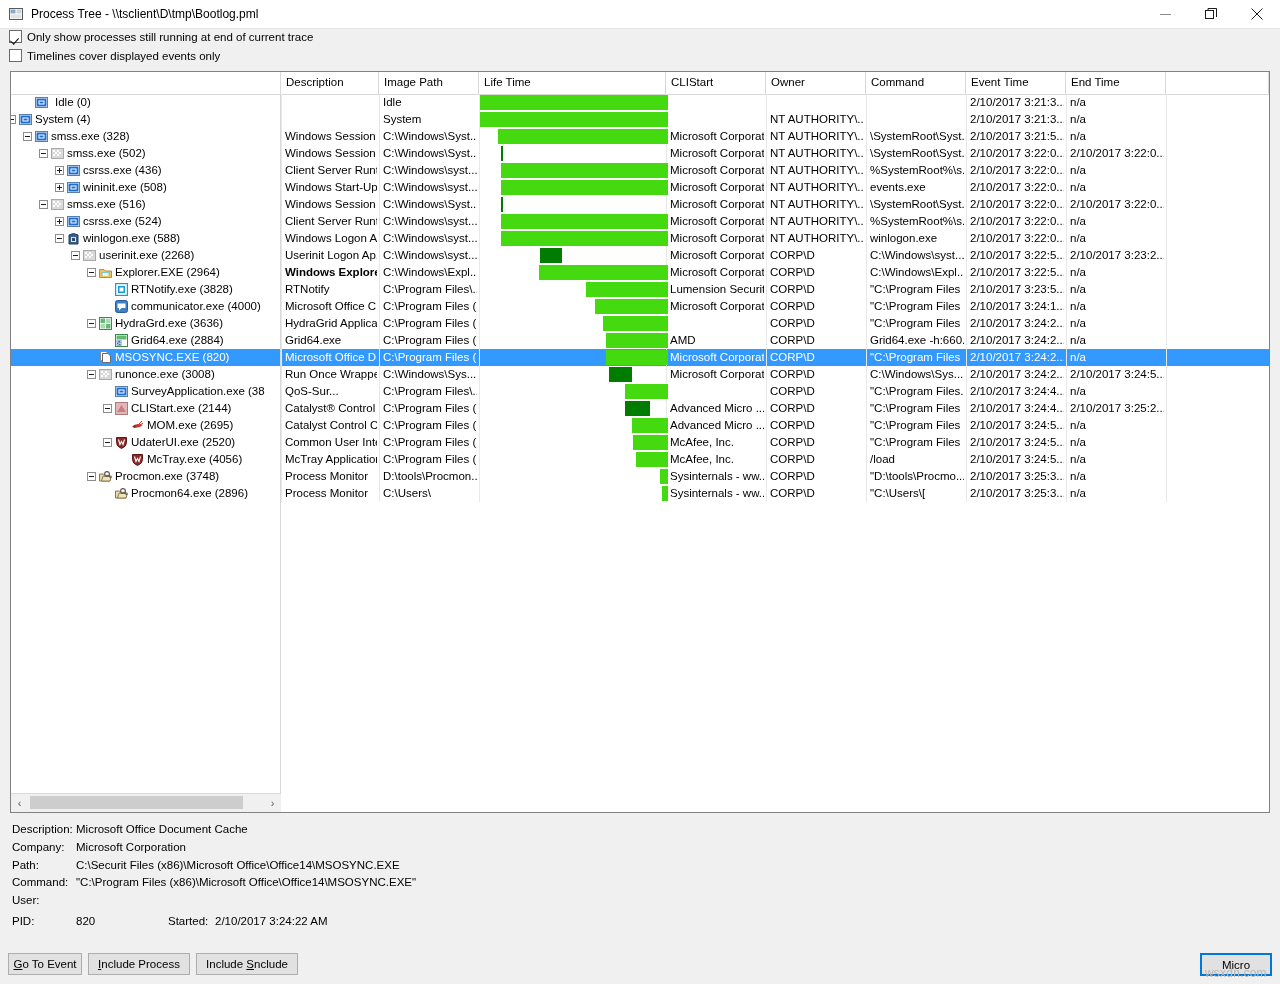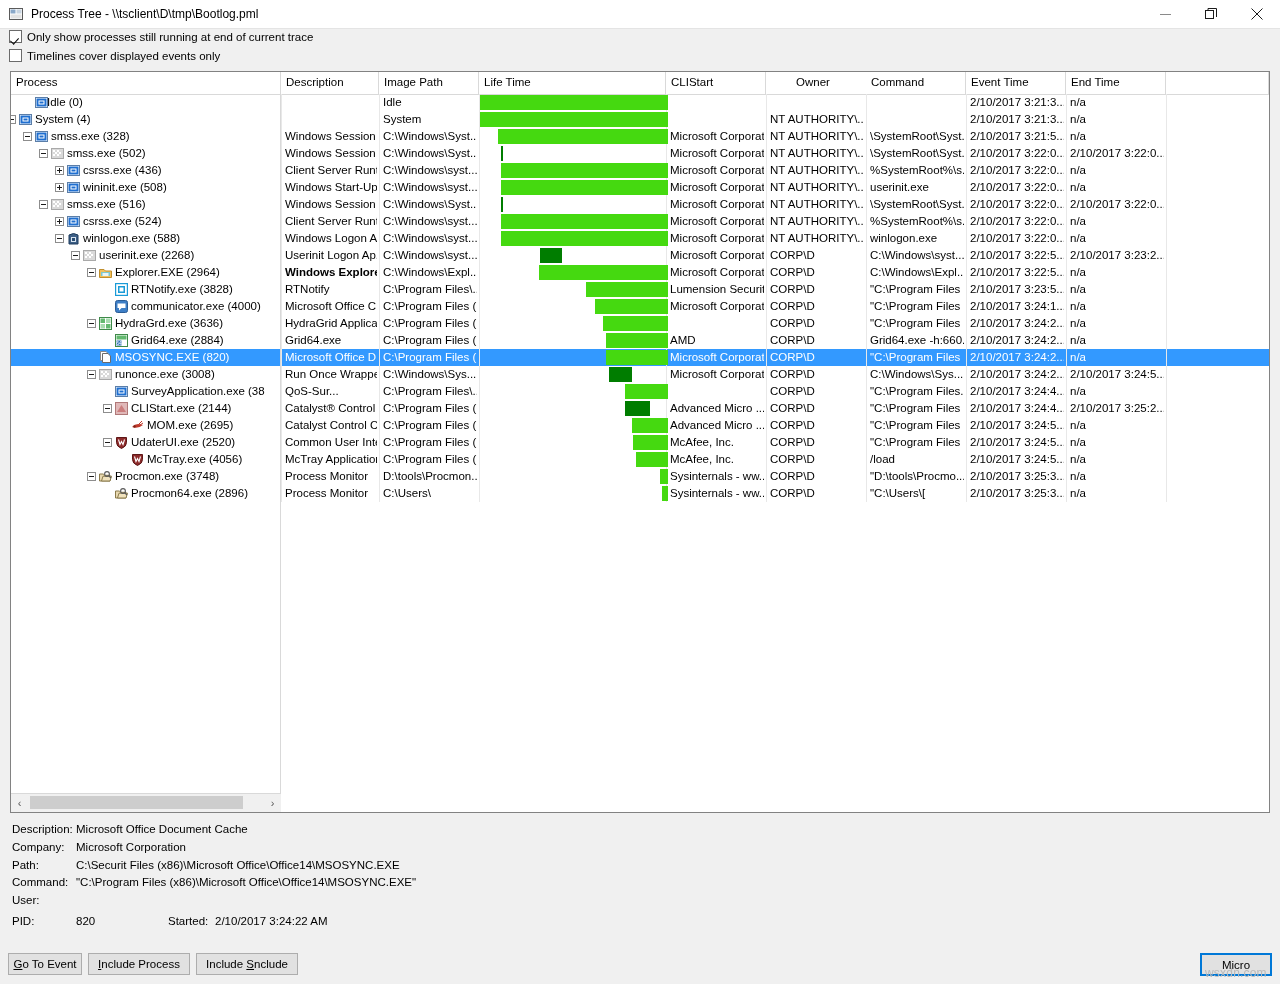--- a/index.html
+++ b/index.html
@@ -173,26 +173,25 @@
   <span class="cbx checked"></span>
   <span class="optlbl">Only show processes still running at end of current trace</span>
 </div>
 <div class="optrow" id="opt2">
   <span class="cbx"></span>
   <span class="optlbl">Timelines cover displayed events only</span>
 </div>
 
 <div id="treepanel">
   <div id="hdr">
-      <div class="hcell" style="left: 0px; width: 270px;">Process</div>
       <div class="hcell" style="left: 270px; width: 98px;">Description</div>
       <div class="hcell" style="left: 368px; width: 100px;">Image Path</div>
       <div class="hcell" style="left: 468px; width: 187px;">Life Time</div>
       <div class="hcell" style="left: 655px; width: 100px;">CLIStart</div>
-      <div class="hcell" style="left: 780px; width: 100px;">Owner</div>
+      <div class="hcell" style="left: 755px; width: 100px;">Owner</div>
       <div class="hcell" style="left: 855px; width: 100px;">Command</div>
       <div class="hcell" style="left: 955px; width: 100px;">Event Time</div>
       <div class="hcell" style="left: 1055px; width: 100px;">End Time</div>
       <div class="hcell" style="left: 1155px; width: 103px;"></div>
     </div>
   <div id="rows">
       <div class="row">
         <div class="gridline" style="left: 270px;"></div>
         <div class="gridline" style="left: 368px;"></div>
         <div class="gridline" style="left: 468px;"></div>
@@ -201,21 +200,21 @@
         <div class="gridline" style="left: 855px;"></div>
         <div class="gridline" style="left: 955px;"></div>
         <div class="gridline" style="left: 1055px;"></div>
         <div class="gridline" style="left: 1155px;"></div>
         <span class="picon" style="left: 24px;"><svg width="13" height="13" viewBox="0 0 13 13">
             <rect x="0.5" y="1.5" width="12" height="10" fill="#fff" stroke="#5b7ea8"></rect>
             <rect x="1.5" y="2.5" width="10" height="8" fill="#1f6fd0"></rect>
             <rect x="3.5" y="4.5" width="6" height="4" fill="#ffffff"></rect>
             <rect x="4.5" y="5.5" width="4" height="2" fill="#1f6fd0"></rect>
           </svg></span>
-        <span class="pname" style="left: 36px;">Idle (0)</span>
+        <span class="pname" style="left: 44px;">Idle (0)</span>
         <div class="cell" style="left: 274px; width: 92px;"></div>
         <div class="cell" style="left: 372px; width: 94px;">Idle</div>
         <div class="cell" style="left: 659px; width: 94px;"></div>
         <div class="cell" style="left: 759px; width: 94px;"></div>
         <div class="cell" style="left: 859px; width: 94px;"></div>
         <div class="cell" style="left: 959px; width: 94px;">2/10/2017 3:21:3...</div>
         <div class="cell" style="left: 1059px; width: 94px;">n/a</div>
         <div class="bar" style="left: 469px; width: 188px; background: rgb(69, 217, 16);"></div>
       </div>
       <div class="row">
@@ -344,21 +343,21 @@
             <rect x="0.5" y="1.5" width="12" height="10" fill="#fff" stroke="#5b7ea8"></rect>
             <rect x="1.5" y="2.5" width="10" height="8" fill="#1f6fd0"></rect>
             <rect x="3.5" y="4.5" width="6" height="4" fill="#ffffff"></rect>
             <rect x="4.5" y="5.5" width="4" height="2" fill="#1f6fd0"></rect>
           </svg></span>
         <span class="pname" style="left: 72px;">wininit.exe (508)</span>
         <div class="cell" style="left: 274px; width: 92px;">Windows Start-Up...</div>
         <div class="cell" style="left: 372px; width: 94px;">C:\Windows\syst...</div>
         <div class="cell" style="left: 659px; width: 94px;">Microsoft Corporat...</div>
         <div class="cell" style="left: 759px; width: 94px;">NT AUTHORITY\...</div>
-        <div class="cell" style="left: 859px; width: 94px;">userinit.exe</div>
+        <div class="cell" style="left: 859px; width: 94px;">events.exe</div>
         <div class="cell" style="left: 959px; width: 94px;">2/10/2017 3:22:0...</div>
         <div class="cell" style="left: 1059px; width: 94px;">n/a</div>
         <div class="bar" style="left: 490px; width: 167px; background: rgb(69, 217, 16);"></div>
       </div>
       <div class="row">
         <div class="gridline" style="left: 270px;"></div>
         <div class="gridline" style="left: 368px;"></div>
         <div class="gridline" style="left: 468px;"></div>
         <div class="gridline" style="left: 655px;"></div>
         <div class="gridline" style="left: 755px;"></div>

